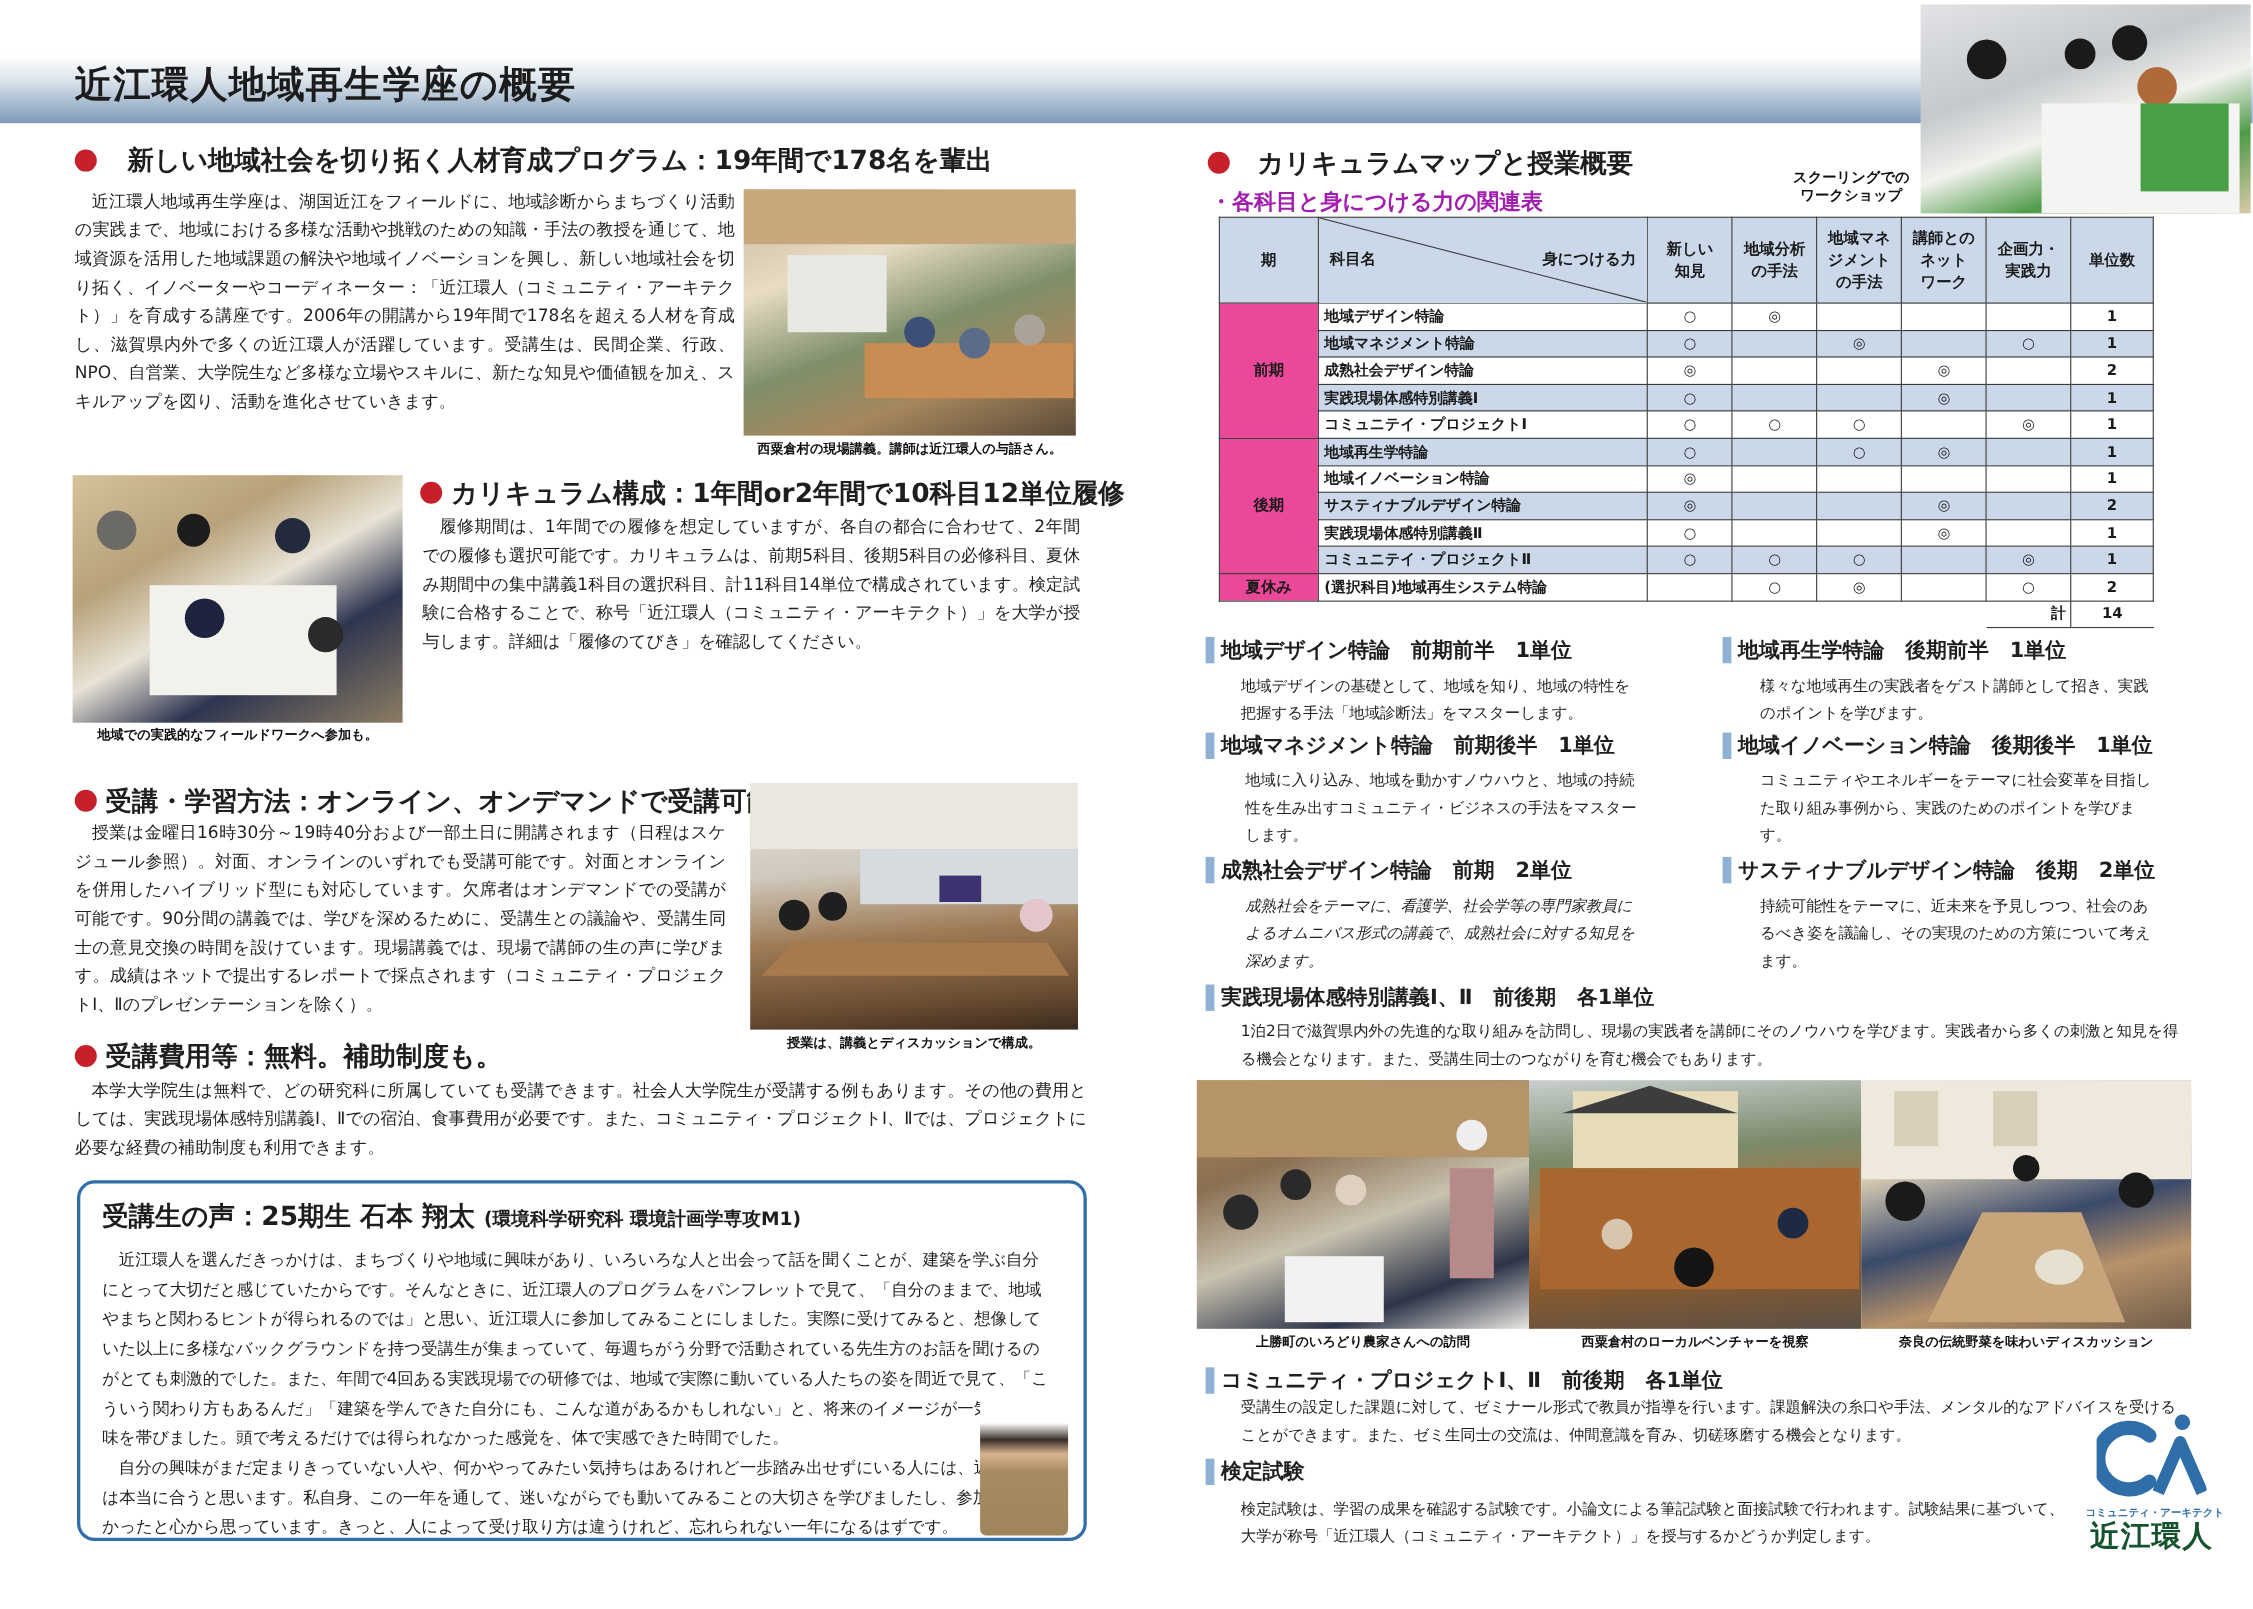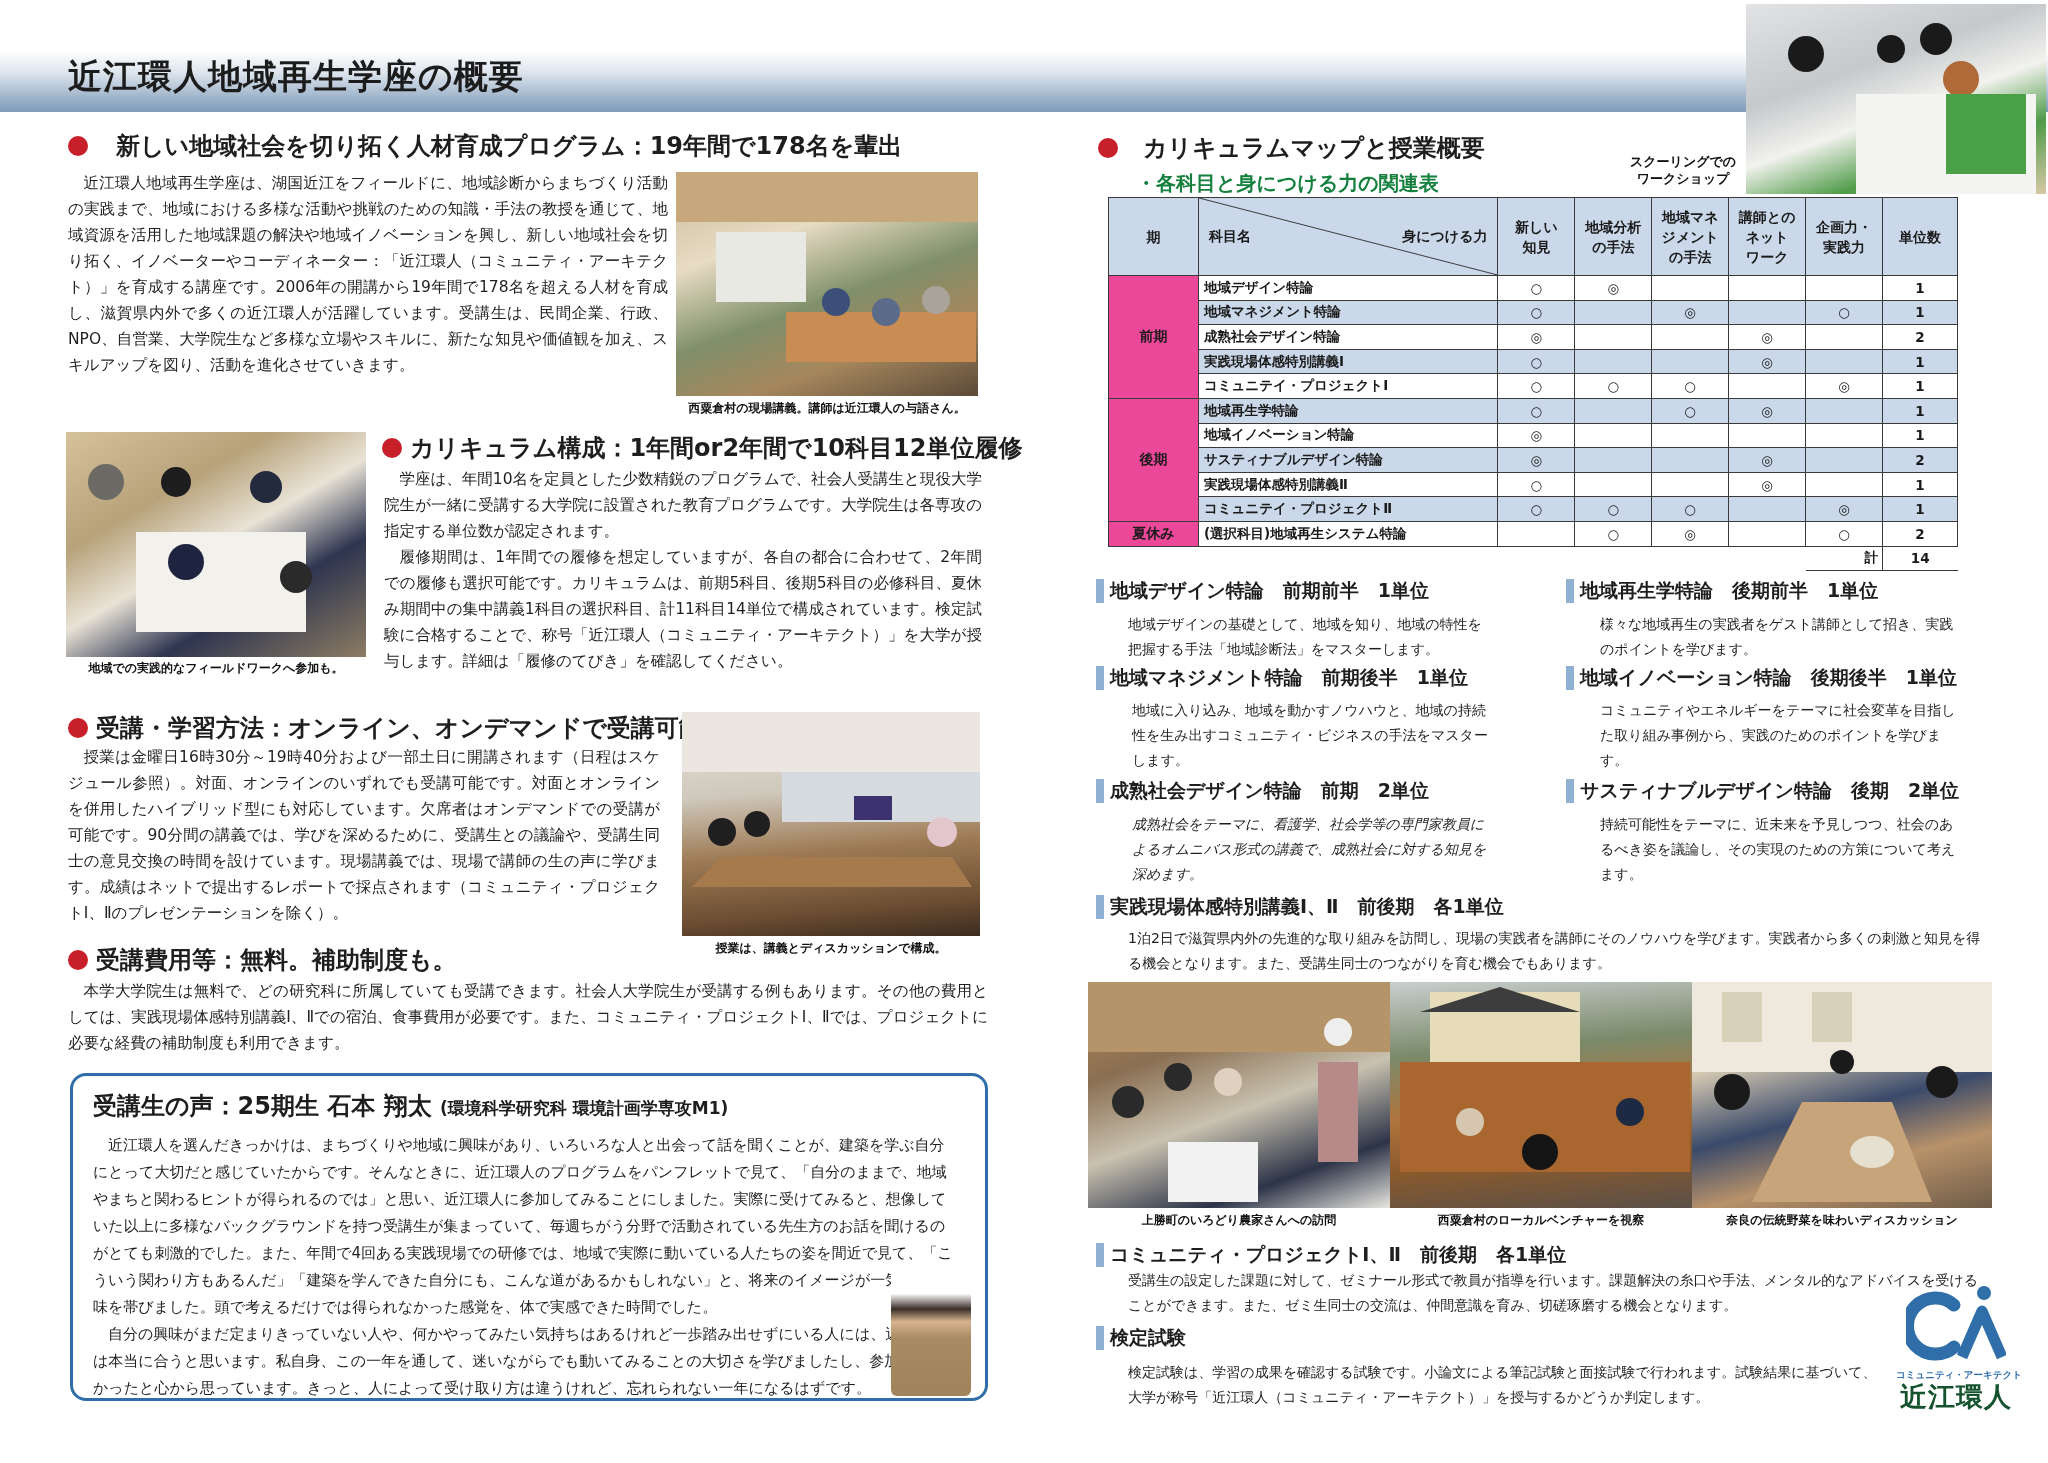--- a/index.html
+++ b/index.html
@@ -37,21 +37,21 @@
   .voice-box {
     position: absolute; left: 70px; top: 1073px; width: 918px; height: 328px;
     border: 3px solid #2f6ea8; border-radius: 16px; background: #fff;
   }
   .voice-title { position: absolute; left: 20px; top: 14px; font-size: 24px; font-weight: bold; color: #1d1d1d; white-space: nowrap; }
   .voice-title small { font-size: 17px; font-weight: bold; }
   .voice-text { position: absolute; left: 20px; top: 56px; width: 860px; font-size: 15px; line-height: 27px; color: #1f1f1f; }
   .voice-text p { text-indent: 1em; }
 
   
-  .sub-head { position: absolute; font-size: 20px; font-weight: bold; color: #15803d; white-space: nowrap; margin-left: 36px; }
+  .sub-head { position: absolute; font-size: 20px; font-weight: bold; color: #a21caf; white-space: nowrap; }
   .ws-caption { position: absolute; left: 1630px; top: 153px; font-size: 13px; font-weight: bold; line-height: 17px; text-align: center; color: #111; }
 
   table.curr {
     position: absolute; left: 1108px; top: 197px; width: 850px; border-collapse: collapse; font-size: 13.5px; font-weight: bold;
   }
   table.curr th, table.curr td { border: 1px solid #3a3a3a; text-align: center; }
   table.curr thead th { background: #cad8ea; height: 78px; line-height: 20px; font-size: 14px; padding: 2px; }
   table.curr td { height: 24.6px; }
   table.curr td.subj { text-align: left; padding-left: 5px; }
   table.curr tr.shade td.shadeable { background: #cad8ea; }
@@ -107,21 +107,20 @@
     <circle cx="230" cy="145" r="16" fill="#2a2a2a"></circle>
   </svg>
 </div>
 <div class="caption" style="left:66px; top:660px; width:300px;">地域での実践的なフィールドワークへ参加も。</div>
 
 <div class="sec-head" style="left:382px; top:432px;">
   <span class="dot"></span>
   <span>カリキュラム構成：1年間or2年間で10科目12単位履修</span>
 </div>
 <div class="para" style="left:384px; top:466px; width:598px;">
-  <p>学座は、年間10名を定員とした少数精鋭のプログラムで、社会人受講生と現役大学院生が一緒に受講する大学院に設置された教育プログラムです。大学院生は各専攻の指定する単位数が認定されます。</p>
   <p>履修期間は、1年間での履修を想定していますが、各自の都合に合わせて、2年間での履修も選択可能です。カリキュラムは、前期5科目、後期5科目の必修科目、夏休み期間中の集中講義1科目の選択科目、計11科目14単位で構成されています。検定試験に合格することで、称号「近江環人（コミュニティ・アーキテクト）」を大学が授与します。詳細は「履修のてびき」を確認してください。</p>
 </div>
 
 <div class="sec-head" style="left:68px; top:712px;">
   <span class="dot"></span>
   <span>受講・学習方法：オンライン、オンデマンドで受講可能</span>
 </div>
 <div class="para" style="left:68px; top:744px; width:592px;">
   <p>授業は金曜日16時30分～19時40分および一部土日に開講されます（日程はスケジュール参照）。対面、オンラインのいずれでも受講可能です。対面とオンラインを併用したハイブリッド型にも対応しています。欠席者はオンデマンドでの受講が可能です。90分間の講義では、学びを深めるために、受講生との議論や、受講生同士の意見交換の時間を設けています。現場講義では、現場で講師の生の声に学びます。成績はネットで提出するレポートで採点されます（コミュニティ・プロジェクトⅠ、Ⅱのプレゼンテーションを除く）。</p>
 </div>

